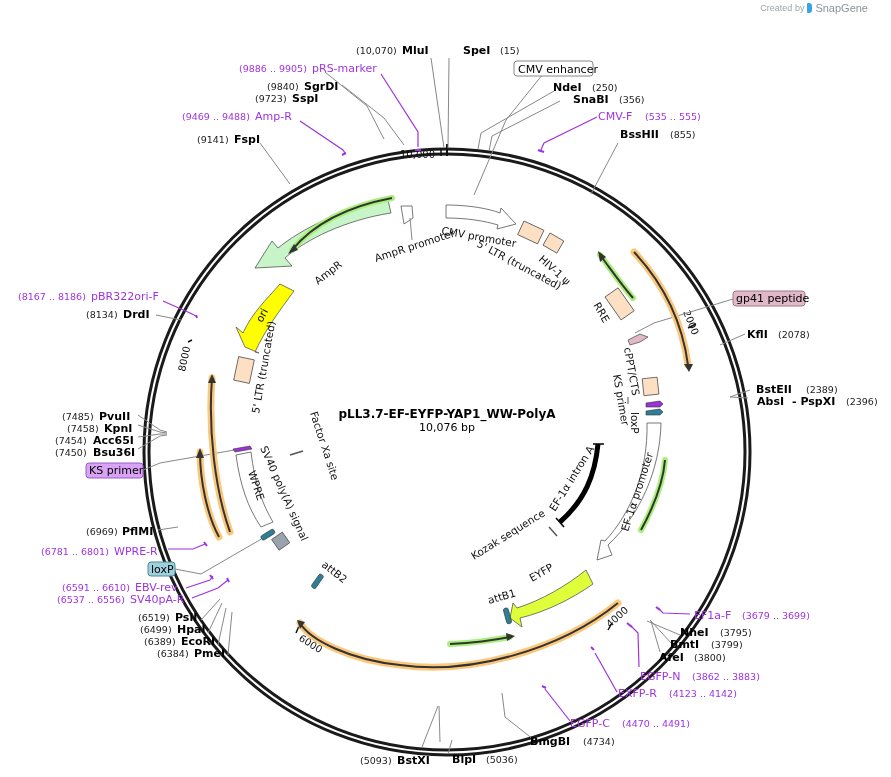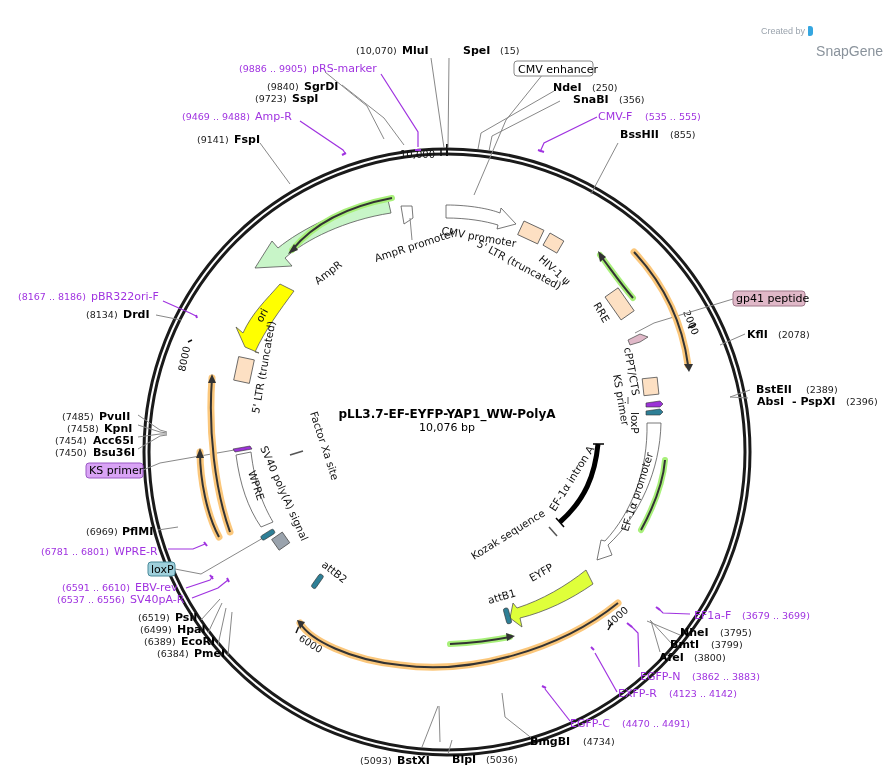--- a/index.html
+++ b/index.html
@@ -1,20 +1,20 @@
 <!DOCTYPE html>
 <html><head>
 <meta charset="utf-8">
 <style>
   html,body{margin:0;padding:0;background:#fff;}
   body{width:891px;height:777px;position:relative;overflow:hidden;font-family:"DejaVu Sans",sans-serif;}
   #map{position:absolute;left:0;top:0;}
-  .credit{position:absolute;right:8px;top:2px;font-size:9px;color:#9aa3ad;font-family:"Liberation Sans",sans-serif;display:flex;align-items:center;gap:3px;}
+  .credit{position:absolute;right:23px;top:2px;font-size:9px;color:#9aa3ad;font-family:"Liberation Sans",sans-serif;display:flex;align-items:center;gap:3px;}
   .credit .logo{display:inline-block;width:5px;height:10px;background:#35a6e0;border-radius:1px 3px 3px 1px;}
-  .credit .brand{font-size:14px;color:#8a939c;margin-top:41px;}
+  .credit .brand{font-size:11px;color:#8a939c;}
   svg text{font-family:"DejaVu Sans",sans-serif;}
   .enz{font-size:11px;font-weight:bold;fill:#000;}
   .pos{font-size:9.5px;fill:#222;}
   .pri{font-size:11px;fill:#a033e0;}
   .prip{font-size:9.5px;fill:#a033e0;}
   .feat{font-size:10.5px;fill:#111;}
   .tick{font-size:10px;fill:#111;}
 </style>
 </head>
 <body>

